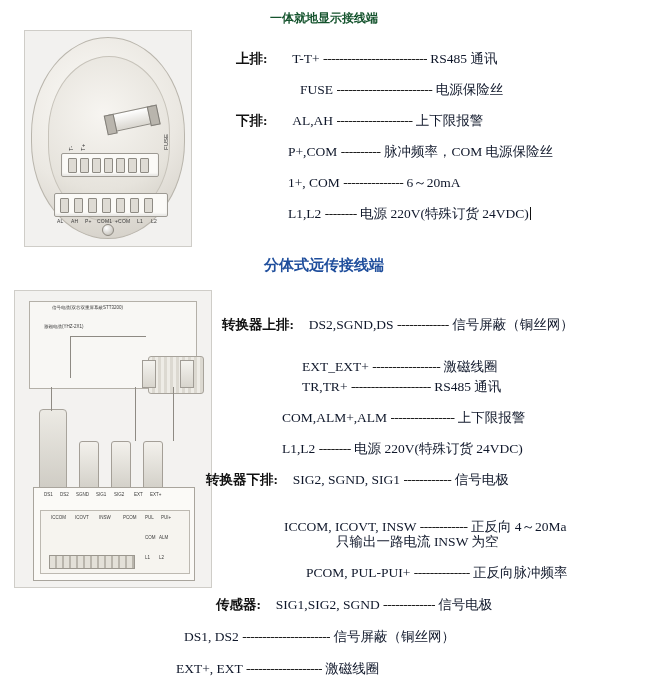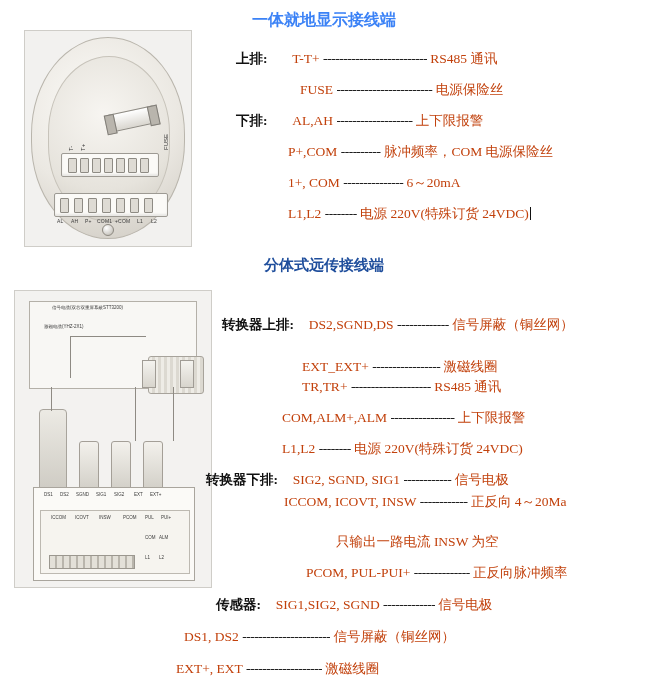--- a/index.html
+++ b/index.html
@@ -3,21 +3,21 @@
 <meta charset="utf-8">
 <style>
   html,body{margin:0;padding:0;}
   body{
     width:648px;height:684px;background:#ffffff;
     font-family:"Liberation Serif","DejaVu Serif",serif;
     position:relative;overflow:hidden;
   }
   .title1{
     position:absolute;left:0;top:10px;width:648px;text-align:center;
-    color:#3b82f6;font-weight:bold;font-size:16px;
+    color:#14532d;font-weight:bold;font-size:12px;
     font-family:"Liberation Sans","DejaVu Sans",sans-serif;
   }
   .title2{
     position:absolute;left:0;top:256px;width:648px;text-align:center;
     color:#1f4e9c;font-weight:bold;font-size:15px;
     font-family:"Liberation Sans","DejaVu Sans",sans-serif;
   }
 
   
   .photo1{
@@ -114,21 +114,21 @@
   }
   .pnote{
     position:absolute;font-size:4.5px;color:#3c3c3c;
     font-family:"Liberation Sans","DejaVu Sans",sans-serif;
   }
   .leadline{position:absolute;background:#8e8a83;}
 
   
   .row{position:absolute;font-size:13.5px;color:#111;white-space:nowrap;}
   .lbl{color:#111;font-weight:bold;}
-  .red{color:#c2410c;}
+  .red{color:#0f172a;}
   .dots{letter-spacing:-.5px;}
   .cursor{
     display:inline-block;width:1px;height:13px;background:#111;
     vertical-align:-2px;margin-left:1px;
   }
 </style>
 </head>
 <body>
 
 <div class="title1">一体就地显示接线端</div>
@@ -282,21 +282,21 @@
   <span class="dots">--------</span>
   <span class="red">电源 220V(特殊订货 24VDC)</span>
 </div>
 <div class="row" style="left:206px;top:471px;">
   <span class="lbl">转换器下排:</span>
   <span style="display:inline-block;width:8px"></span>
   <span class="red">SIG2, SGND, SIG1</span>
   <span class="dots">------------</span>
   <span class="red">信号电极</span>
 </div>
-<div class="row" style="left:284px;top:493px;text-align:right;">
+<div class="row" style="left:284px;top:518px;text-align:right;">
   <span class="red">ICCOM, ICOVT, INSW</span>
   <span class="dots">------------</span>
   <span class="red">正反向 4～20Ma</span>
 </div>
 <div class="row" style="left:336px;top:533px;">
   <span class="red">只输出一路电流 INSW 为空</span>
 </div>
 <div class="row" style="left:306px;top:564px;">
   <span class="red">PCOM, PUL-PUI+</span>
   <span class="dots">--------------</span>

